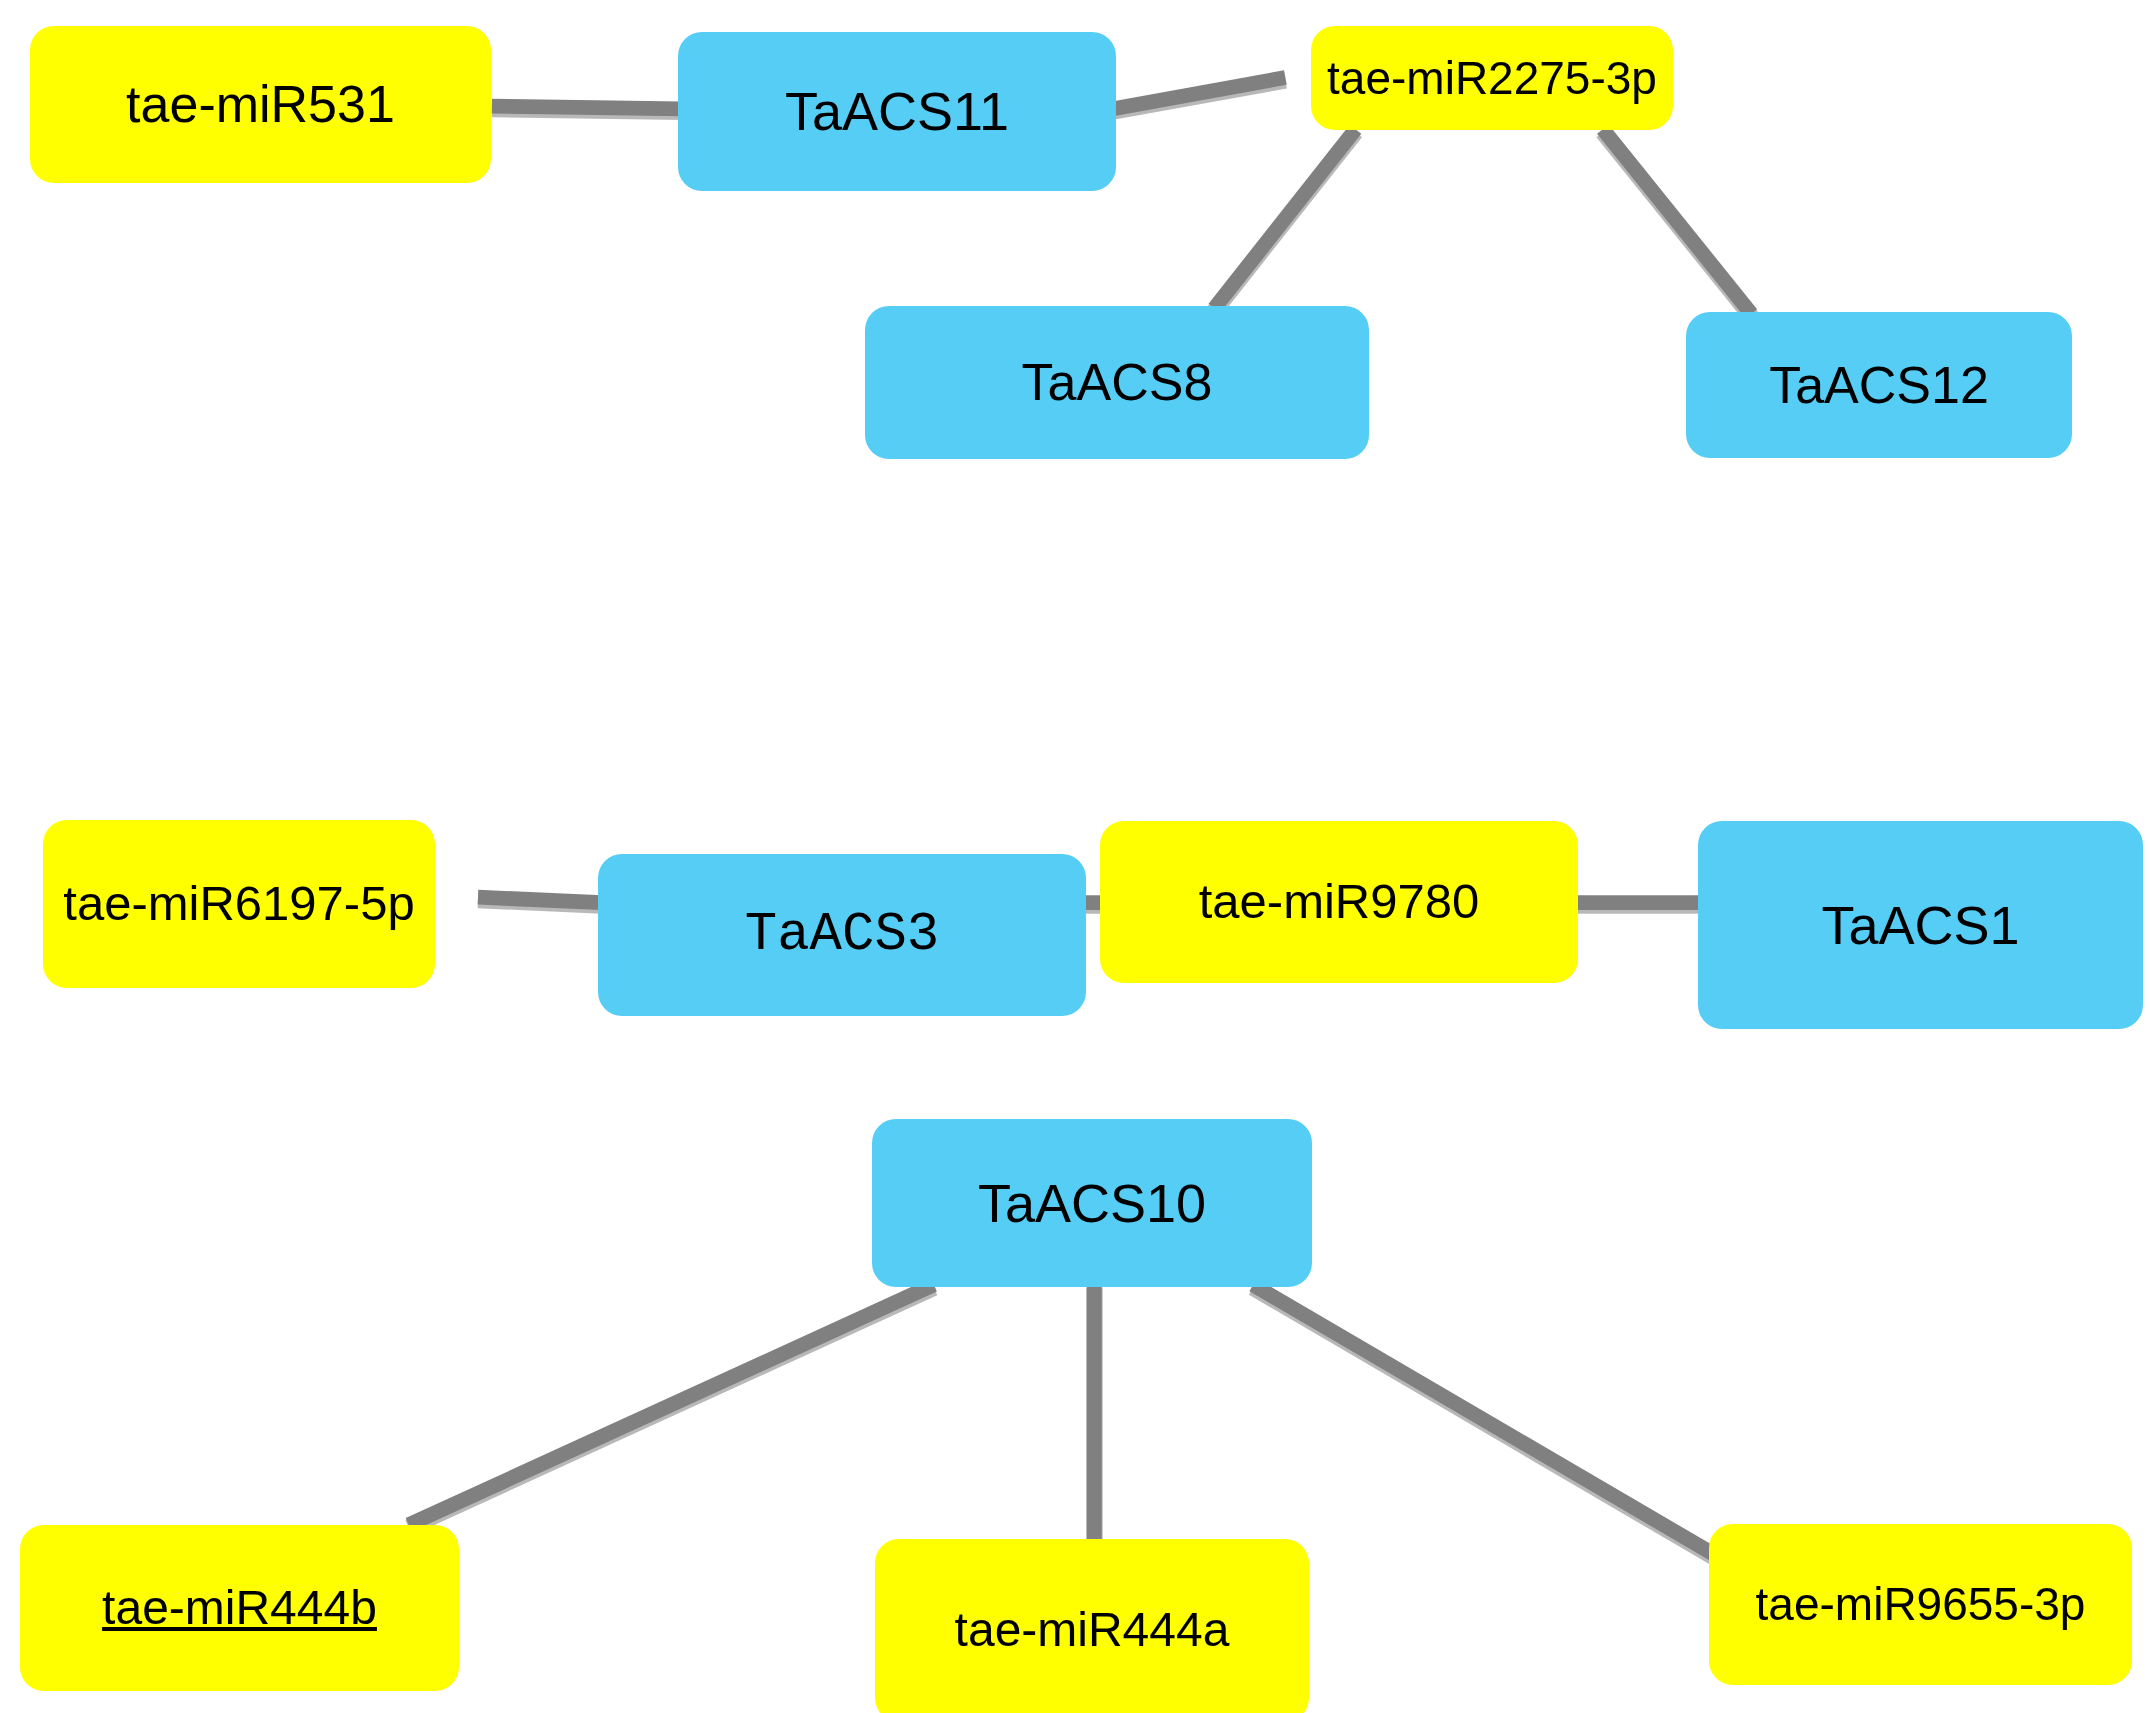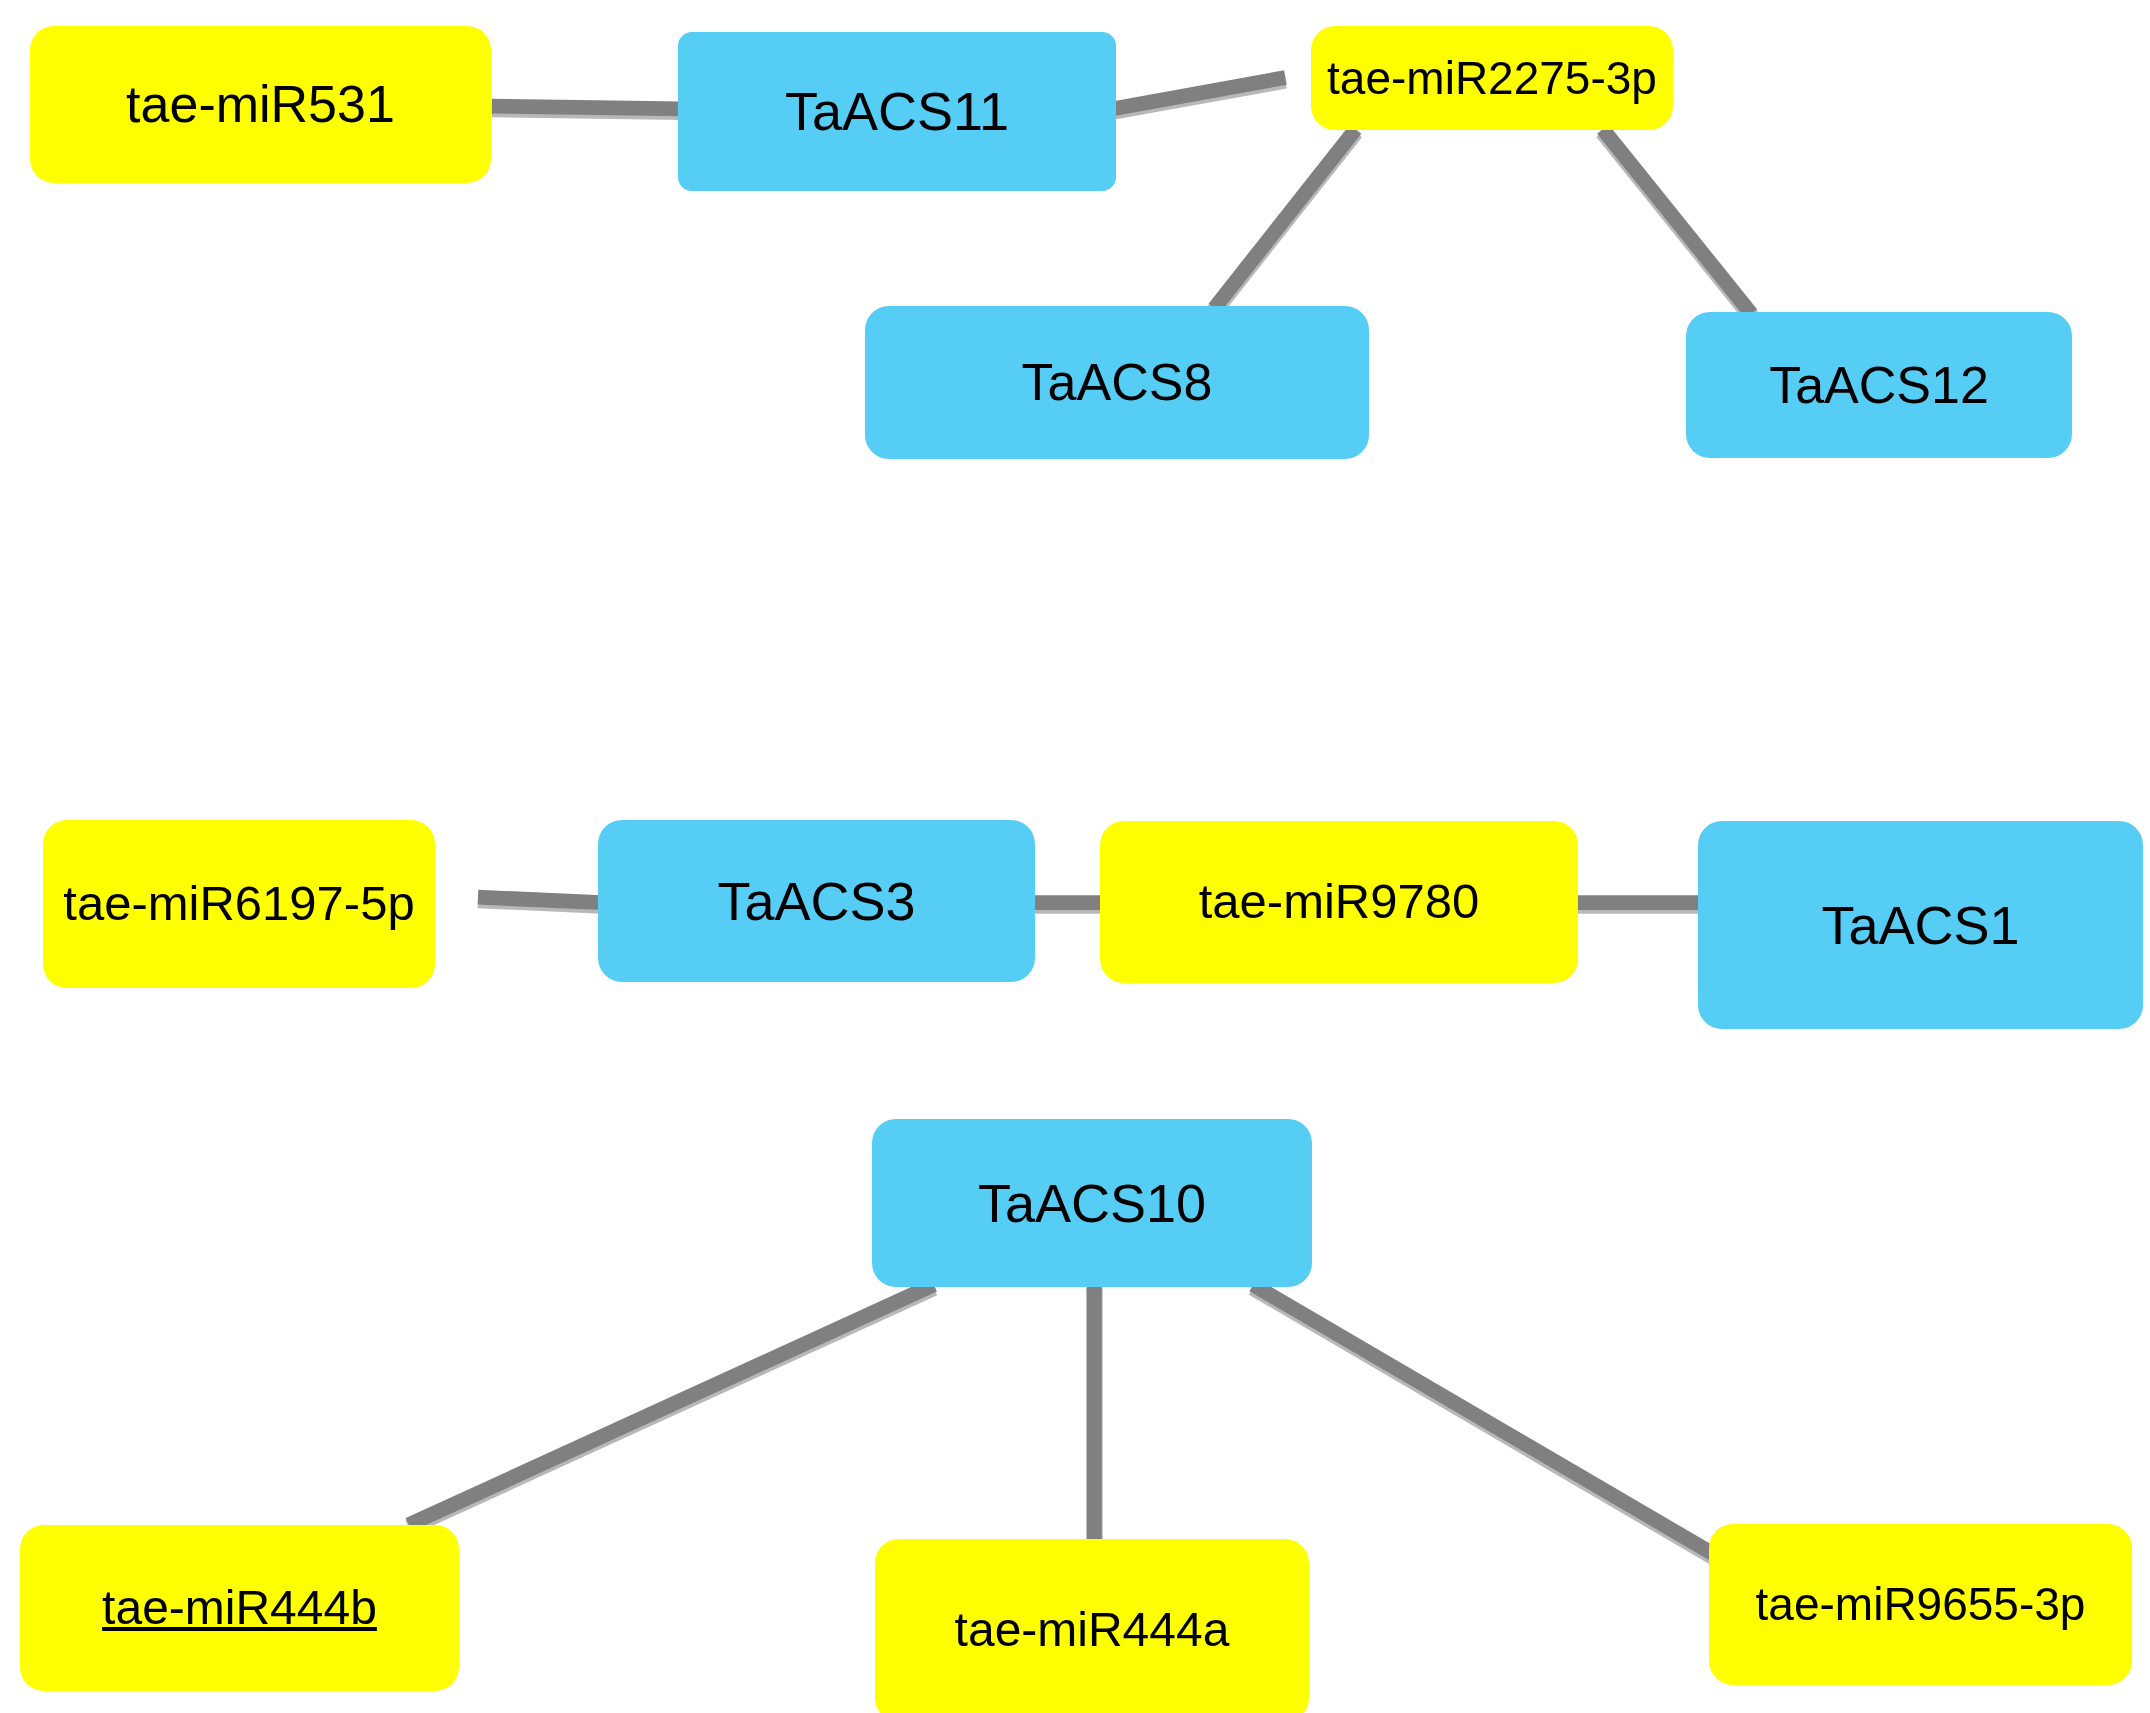--- a/index.html
+++ b/index.html
@@ -95,36 +95,36 @@
       </g>
       <g>
         <line x1="1358" y1="1395" x2="1912" y2="1719" stroke="#b8b8b8" stroke-width="18" stroke-linecap="butt"></line>
         <line x1="1358" y1="1392" x2="1912" y2="1716" stroke="#808080" stroke-width="16" stroke-linecap="butt"></line>
       </g>
     </svg>
   <div id="node-layer">
       <div class="node mirna" style="left: 30px; top: 26px; width: 461px; height: 157px; font-size: 52px;">
         <span class="node-label">tae-miR531</span>
       </div>
-      <div class="node gene" style="left: 678px; top: 32px; width: 438px; height: 159px; font-size: 54px; border-radius: 14px;">
+      <div class="node gene" style="left: 678px; top: 32px; width: 438px; height: 159px; font-size: 54px;">
         <span class="node-label">TaACS11</span>
       </div>
       <div class="node mirna" style="left: 1283px; top: 26px; width: 362px; height: 104px; font-size: 46px; margin-left: 28px;">
         <span class="node-label">tae-miR2275-3p</span>
       </div>
       <div class="node gene" style="left: 865px; top: 306px; width: 504px; height: 153px; font-size: 52px;">
         <span class="node-label">TaACS8</span>
       </div>
       <div class="node gene" style="left: 1686px; top: 312px; width: 386px; height: 146px; font-size: 52px;">
         <span class="node-label">TaACS12</span>
       </div>
       <div class="node mirna" style="left: 43px; top: 820px; width: 392px; height: 168px; font-size: 49px;">
         <span class="node-label">tae-miR6197-5p</span>
       </div>
-      <div class="node gene" style="left: 598px; top: 820px; width: 437px; height: 162px; font-size: 54px;">
+      <div class="node gene" style="left: 598px; top: 854px; width: 488px; height: 162px; font-size: 54px; font-family: Liberation Mono, monospace;">
         <span class="node-label">TaACS3</span>
       </div>
       <div class="node mirna" style="left: 1100px; top: 821px; width: 478px; height: 162px; font-size: 49px;">
         <span class="node-label">tae-miR9780</span>
       </div>
       <div class="node gene" style="left: 1698px; top: 821px; width: 445px; height: 208px; font-size: 54px; justify-content: center;">
         <span class="node-label">TaACS1</span>
       </div>
       <div class="node gene" style="left: 872px; top: 1119px; width: 440px; height: 168px; font-size: 54px; text-align: right;">
         <span class="node-label">TaACS10</span>

